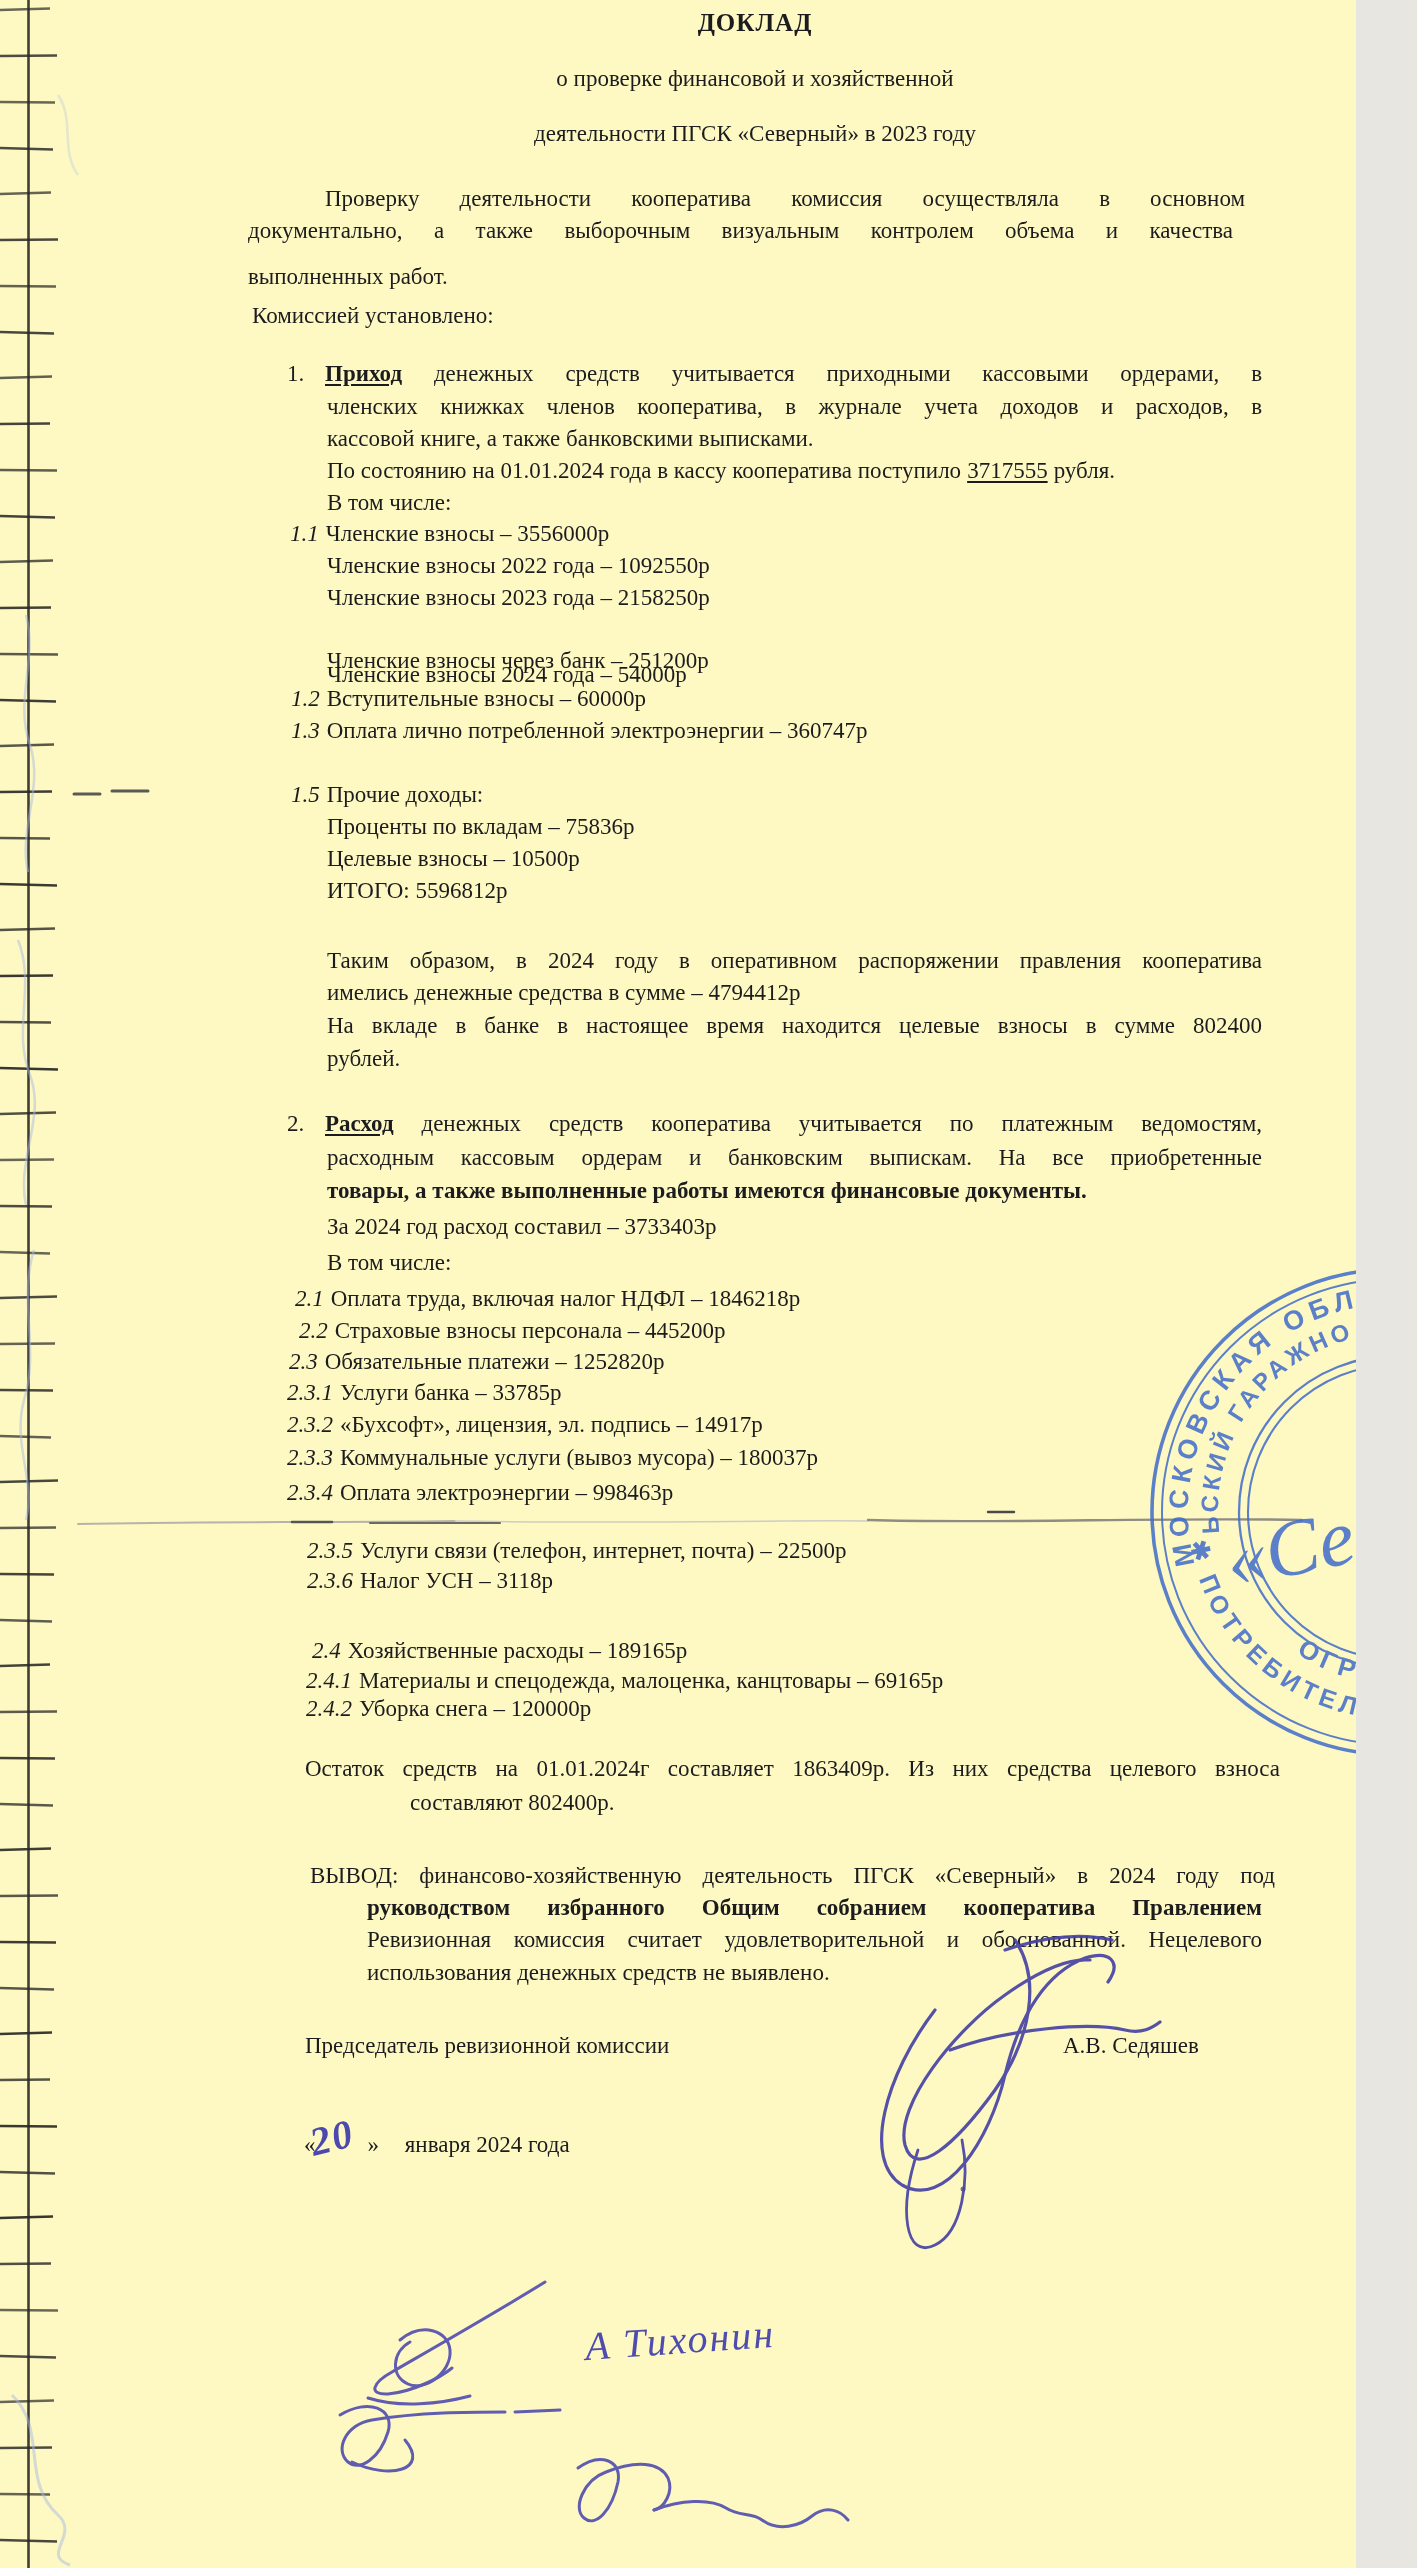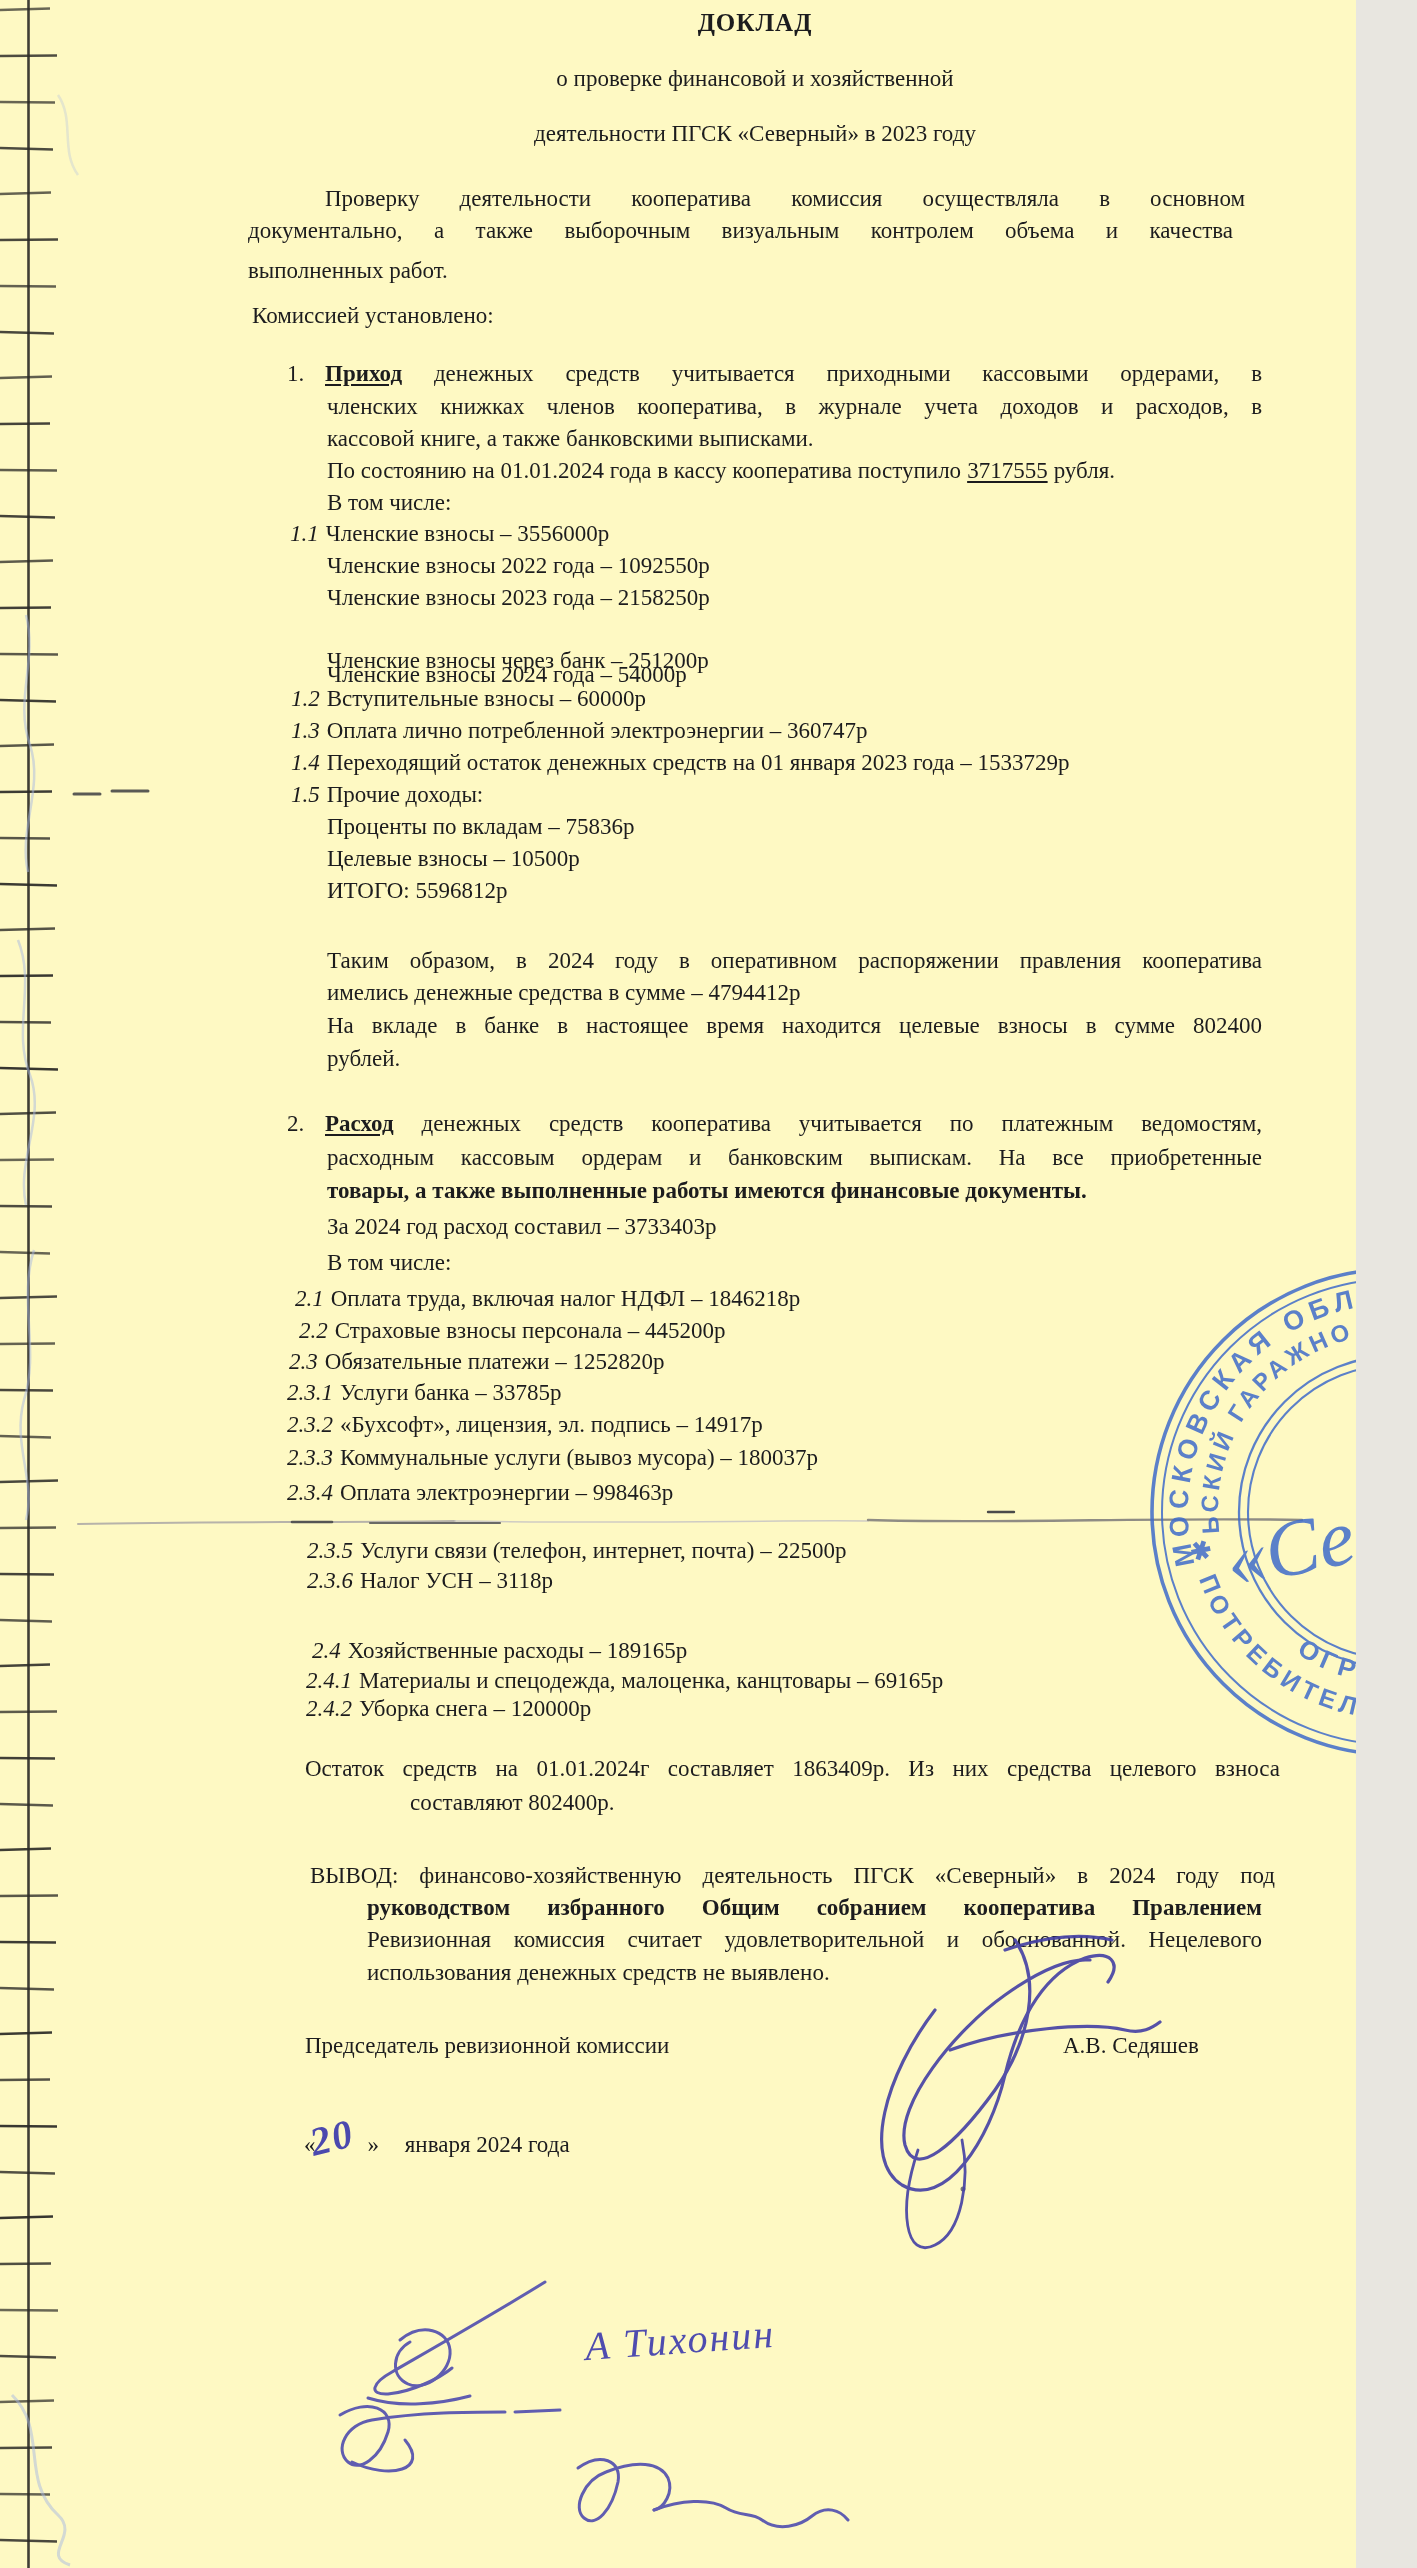--- a/index.html
+++ b/index.html
@@ -169,21 +169,21 @@
     </g>
     <circle cx="963" cy="2189" r="2.5" fill="#777"></circle>
   </svg>
 
   <div class="ln ctr b" style="left:248px;top:8px;width:1014px;font-size:25px;letter-spacing:1px;">ДОКЛАД</div>
   <div class="ln ctr" style="left:248px;top:64px;width:1014px;">о проверке финансовой и хозяйственной</div>
   <div class="ln ctr" style="left:248px;top:119px;width:1014px;">деятельности ПГСК «Северный» в 2023 году</div>
 
   <div class="ln just" style="left:325px;top:184px;width:920px;">Проверку деятельности кооператива комиссия осуществляла в основном</div>
   <div class="ln just" style="left:248px;top:216px;width:985px;">документально, а также выборочным визуальным контролем объема и качества</div>
-  <div class="ln" style="left:248px;top:256px;text-align:center;">выполненных работ.</div>
+  <div class="ln" style="left:248px;top:262px;text-align:center;">выполненных работ.</div>
 
   <div class="ln" style="left:252px;top:301px;">Комиссией установлено:</div>
 
   <div class="ln" style="left:287px;top:359px;">1.</div>
   <div class="ln just" style="left:325px;top:359px;width:937px;">
     <span class="term">Приход</span>
     <span>денежных средств учитывается приходными кассовыми ордерами, в</span>
   </div>
   <div class="ln just" style="left:327px;top:392px;width:935px;">членских книжках членов кооператива, в журнале учета доходов и расходов, в</div>
   <div class="ln" style="left:327px;top:424px;">кассовой книге, а также банковскими выписками.</div>
@@ -205,23 +205,20 @@
     <span>Членские взносы 2024 года – 54000р</span>
   </div>
   <div class="ln" style="left:327px;top:646px;">
     <span>Членские взносы через банк – 251200р</span>
   </div>
   <div class="ln" style="left:291px;top:684px;">
     <span class="numlbl">1.2</span><span>Вступительные взносы – 60000р</span>
   </div>
   <div class="ln" style="left:291px;top:716px;">
     <span class="numlbl">1.3</span><span>Оплата лично потребленной электроэнергии – 360747р</span>
-  </div>
-  <div class="ln" style="left:291px;top:748px;">
-    <span class="numlbl">1.4</span><span>Переходящий остаток денежных средств на 01 января 2023 года – 1533729р</span>
   </div>
   <div class="ln" style="left:291px;top:780px;">
     <span class="numlbl">1.5</span><span>Прочие доходы:</span>
   </div>
   <div class="ln" style="left:327px;top:812px;">
     <span>Проценты по вкладам – 75836р</span>
   </div>
   <div class="ln" style="left:327px;top:844px;">
     <span>Целевые взносы – 10500р</span>
   </div>

